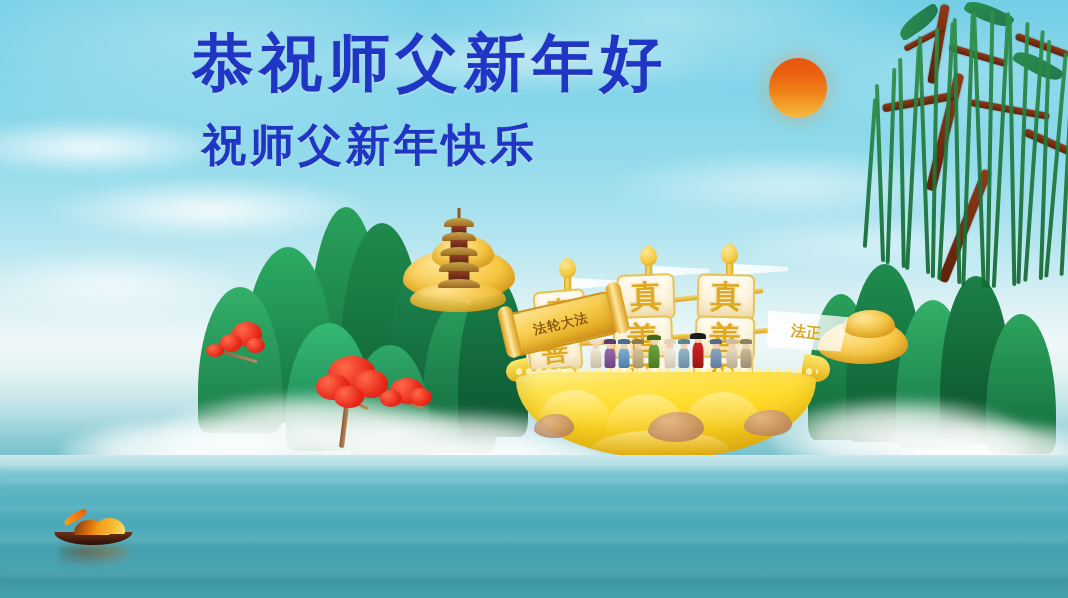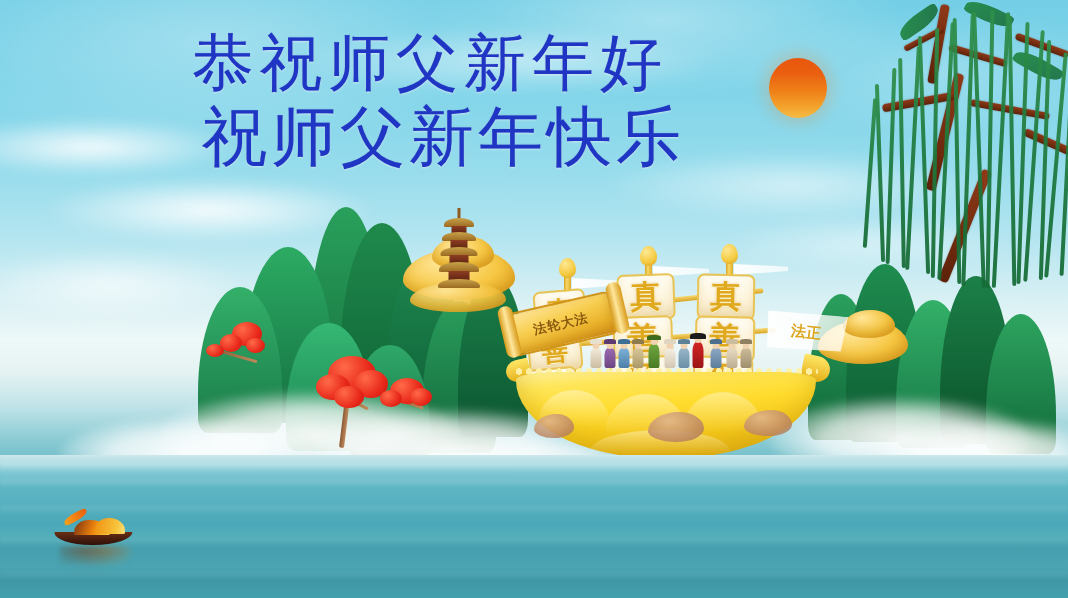--- a/index.html
+++ b/index.html
@@ -184,24 +184,24 @@
     background:linear-gradient(180deg,#2f8f4a 0%,#1f7a3e 45%,#146b35 100%);
     border-radius:3px;opacity:.93;}
   .leafspray{position:absolute;
     background:linear-gradient(135deg, rgba(36,140,70,.95), rgba(18,100,50,.85));
     border-radius:60% 14% 60% 14%;}
 
   
   .cn{font-family:"DejaVu Sans","Liberation Sans",sans-serif;}
 
   #headline{position:absolute;left:190px;top:26px;width:560px;z-index:40;}
-  .hl-line{color:#1f36c4;font-weight:normal;white-space:nowrap;
+  .hl-line{color:#1f36c4;font-weight:bold;white-space:nowrap;
     text-shadow:0 1px 2px rgba(255,255,255,.55), 0 0 1px rgba(20,40,160,.6);}
   #hl1{font-size:62px;line-height:74px;letter-spacing:6px;padding-left:2px;}
-  #hl2{font-size:65px;line-height:74px;letter-spacing:4px;padding-left:12px;}
+  #hl2{font-size:44px;line-height:74px;letter-spacing:4px;padding-left:12px;margin-top:8px;}
 
   #signature{position:absolute;right:96px;top:494px;z-index:40;text-align:right;}
   .sig-line{color:#1b33c0;font-weight:bold;white-space:nowrap;font-size:35px;line-height:42px;
     letter-spacing:2px;
     text-shadow:0 1px 2px rgba(255,255,255,.28);}
 
   .noclick{pointer-events:none;}
 </style>
 </head>
 <body>

